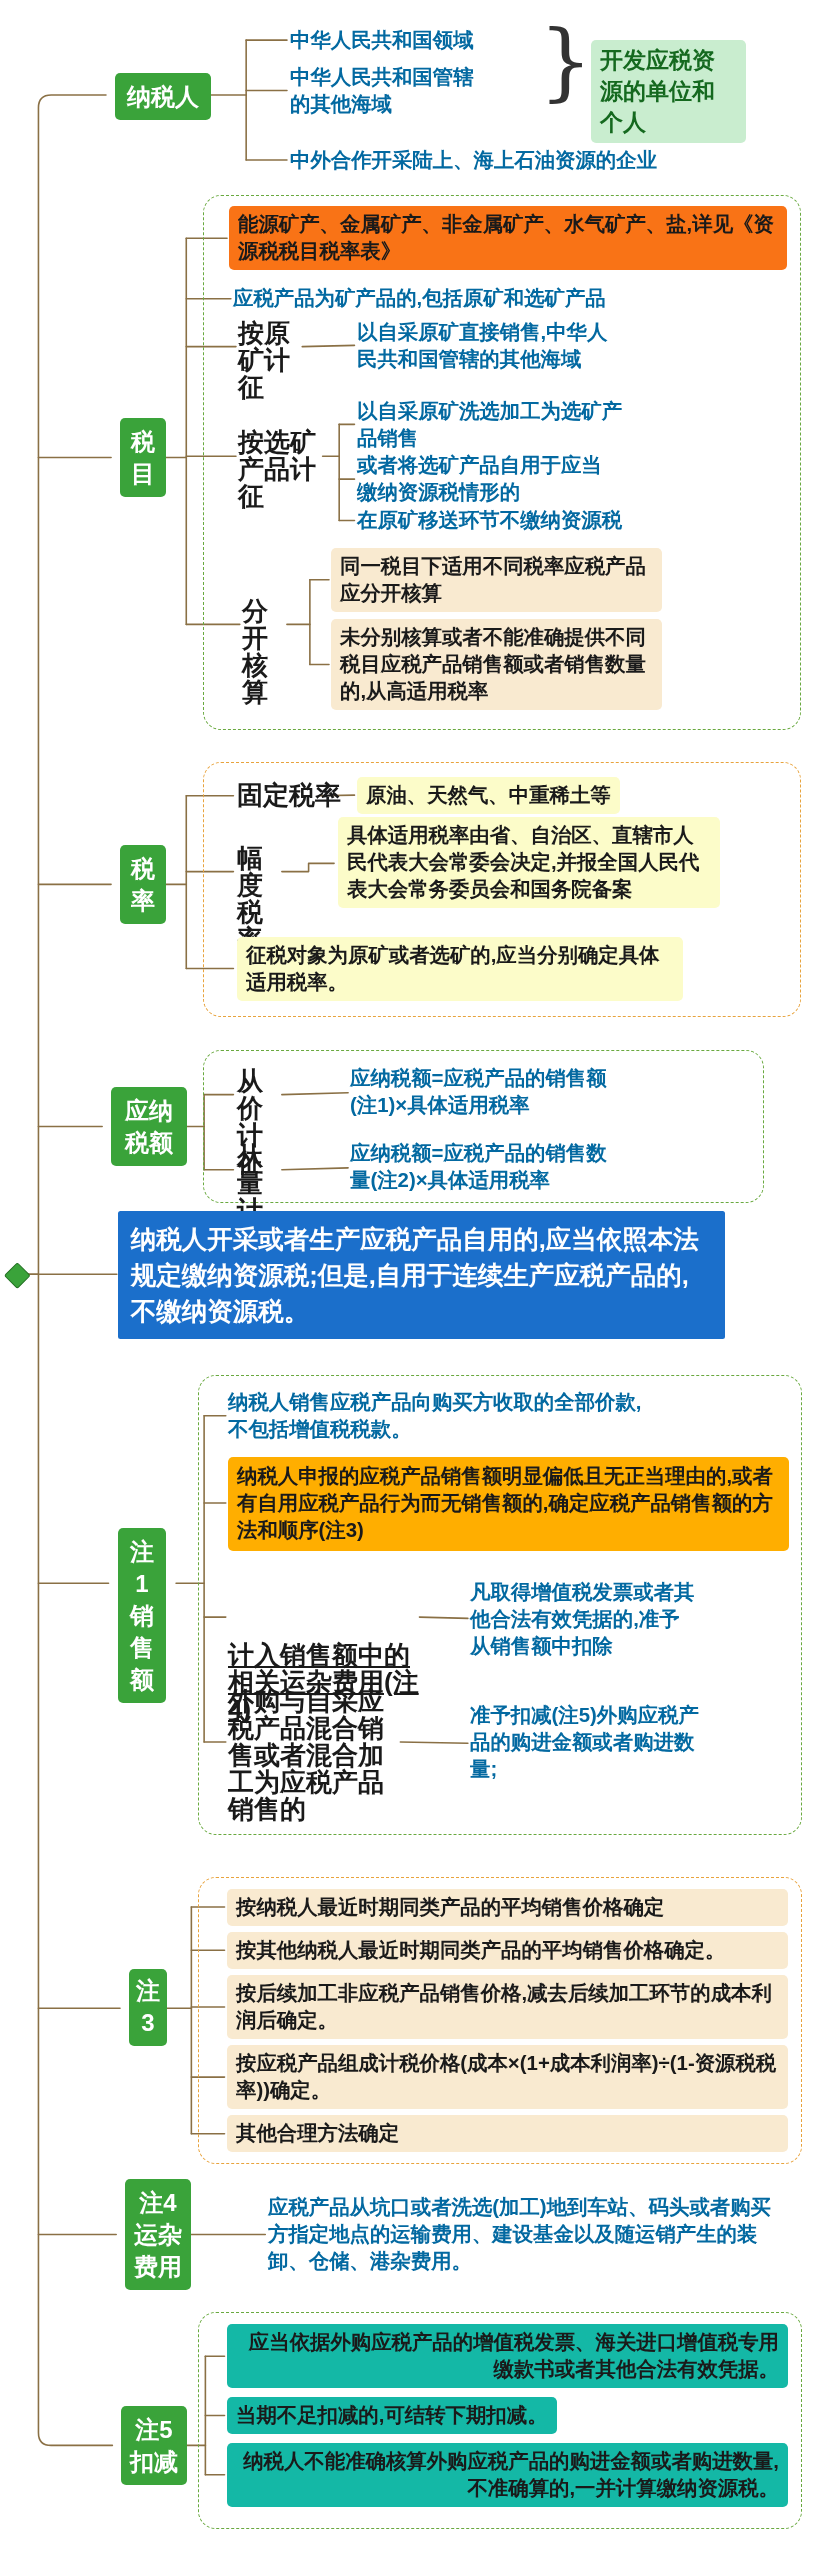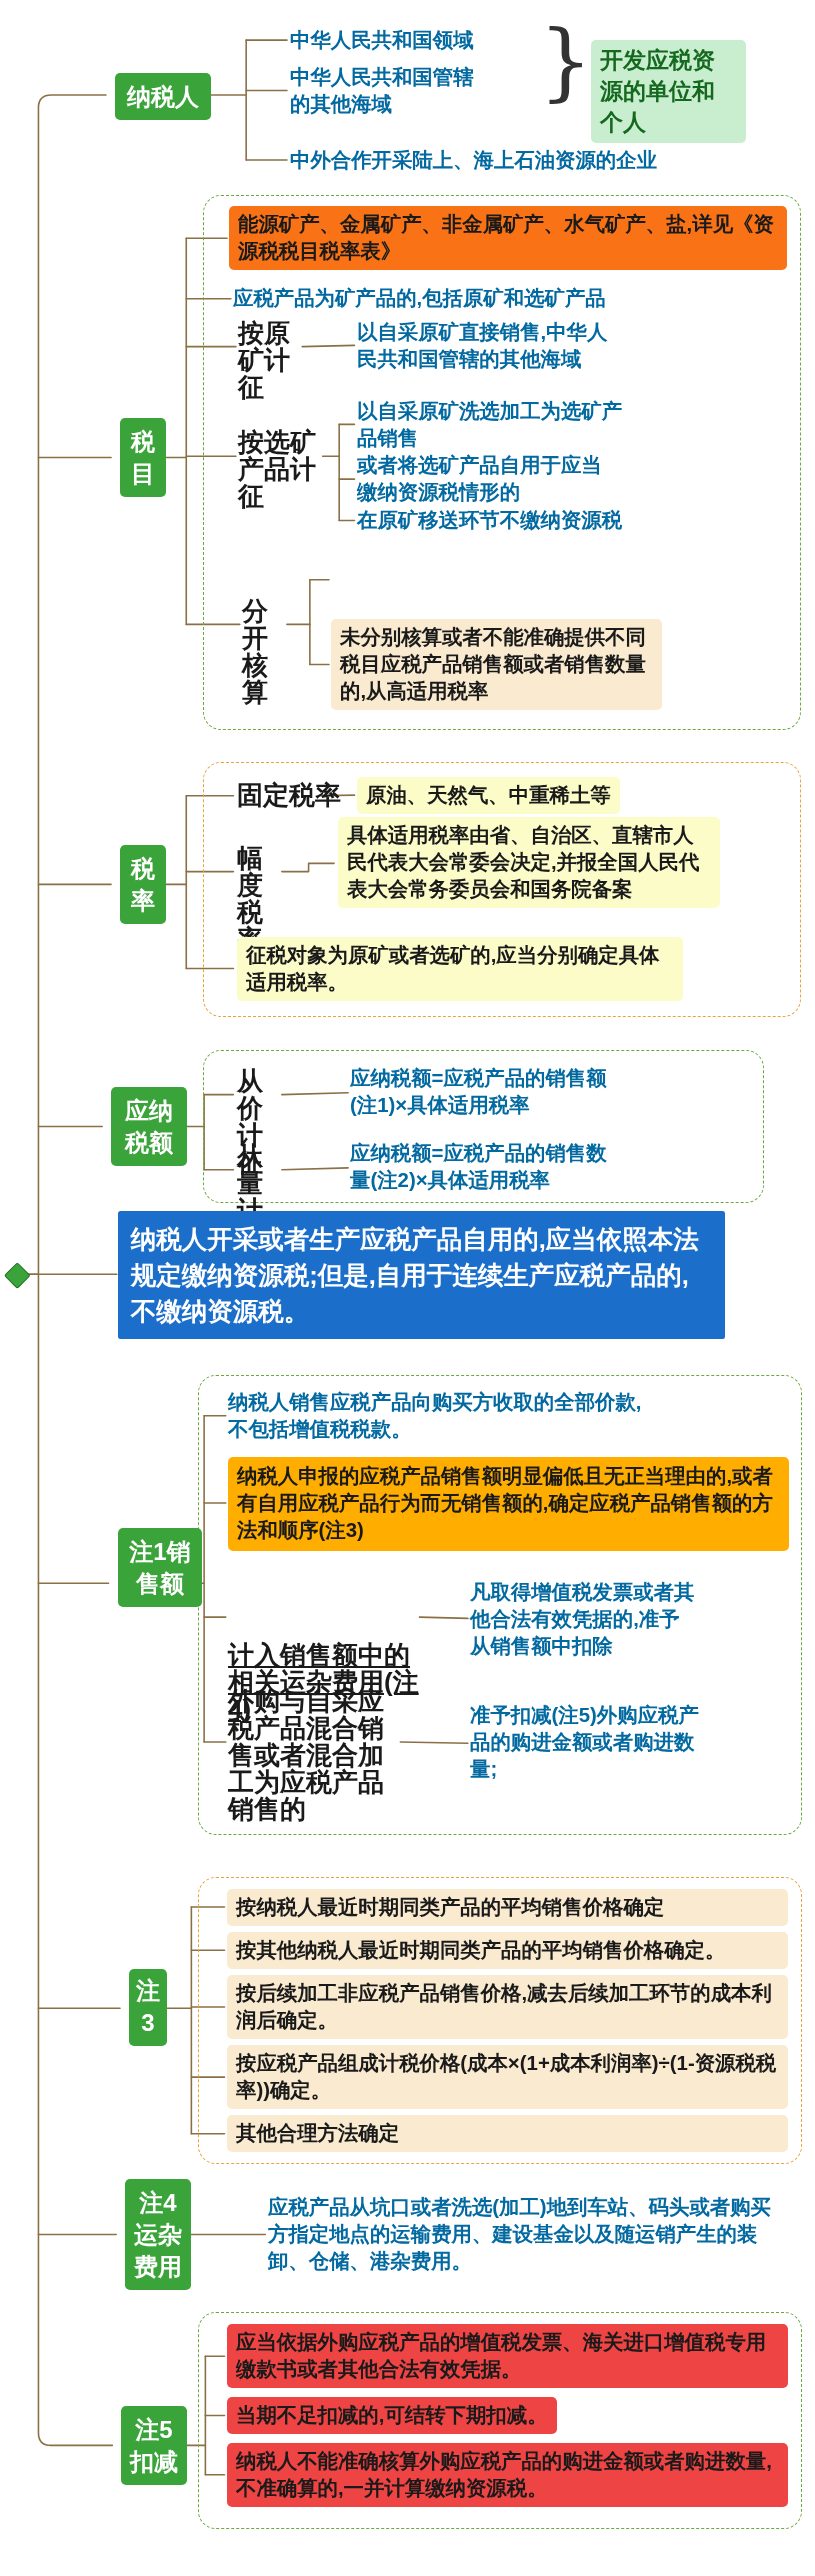--- a/index.html
+++ b/index.html
@@ -12,21 +12,21 @@
   .c-orange{border-color:#e8a33d;}
   .t-item{position:absolute;font-size:20.4px;line-height:27px;color:#0369a1;}
   .t-label{position:absolute;font-size:26px;line-height:27px;color:#1a1a1a;}
   .t-box{position:absolute;font-size:20.4px;line-height:27px;color:#1a1a1a;border-radius:5.1px;
          padding:5.1px 9px;box-sizing:border-box;}
   .nowrap{white-space:nowrap;}
   .bg-pink{background:#f97316;}
   .bg-yellow{background:#fcfcc9;}
   .bg-tan{background:#f9ead0;}
   .bg-orange{background:#ffae00;}
-  .bg-mint{background:#ef4444;}
+  .bg-mint{background:#14b8a6;text-align:right;}
   .bg-result{background:#c9edcf;color:#15691f;}
   .blue-box{position:absolute;background:#1b6fcb;color:#ffffff;font-size:25.5px;line-height:36px;
             padding:10.2px 12.7px;border-radius:2.5px;box-sizing:border-box;}
   .brace{position:absolute;font-family:"DejaVu Serif","Liberation Serif",serif;font-size:84px;
          font-weight:400;color:#333;}
   .root-diamond{position:absolute;background:#3aa33a;border:1.9px solid #237023;border-radius:2.5px;
                 transform:rotate(45deg);}
   svg.lines{position:absolute;left:0;top:0;}
 </style>
 </head>
@@ -125,41 +125,42 @@
   <div class="branch" style="left:112px;top:418px;width:46px;">税目</div>
   <div class="t-box bg-pink" style="left:229px;top:206px;width:558px;">能源矿产、金属矿产、非金属矿产、水气矿产、盐,详见《资源税税目税率表》</div>
   <div class="t-item nowrap" style="left:233px;top:285px;">应税产品为矿产品的,包括原矿和选矿产品</div>
   <div class="t-label" style="left:238px;top:320px;width:64px;">按原矿计征</div>
   <div class="t-item" style="left:357px;top:319px;width:252px;">以自采原矿直接销售,中华人民共和国管辖的其他海域</div>
   <div class="t-label" style="left:238px;top:429px;width:84px;">按选矿产品计征</div>
   <div class="t-item" style="left:357px;top:398px;width:274px;">以自采原矿洗选加工为选矿产品销售</div>
   <div class="t-item" style="left:357px;top:452px;width:252px;">或者将选矿产品自用于应当缴纳资源税情形的</div>
   <div class="t-item nowrap" style="left:357px;top:507px;">在原矿移送环节不缴纳资源税</div>
   <div class="t-label" style="left:242px;top:598px;width:45px;">分开核算</div>
+  <div class="t-box bg-tan" style="left:331px;top:548px;width:331px;">同一税目下适用不同税率应税产品应分开核算</div>
   <div class="t-box bg-tan" style="left:331px;top:619px;width:331px;">未分别核算或者不能准确提供不同税目应税产品销售额或者销售数量的,从高适用税率</div>
 
   <div class="container c-orange" style="left:203px;top:762px;width:598px;height:255px;"></div>
   <div class="branch" style="left:112px;top:845px;width:46px;">税率</div>
   <div class="t-label nowrap" style="left:237px;top:782px;">固定税率</div>
   <div class="t-box bg-yellow nowrap" style="left:357px;top:777px;">原油、天然气、中重稀土等</div>
   <div class="t-label" style="left:237px;top:845px;width:45px;">幅度税率</div>
   <div class="t-box bg-yellow" style="left:338px;top:817px;width:382px;">具体适用税率由省、自治区、直辖市人民代表大会常委会决定,并报全国人民代表大会常务委员会和国务院备案</div>
   <div class="t-box bg-yellow" style="left:237px;top:937px;width:446px;">征税对象为原矿或者选矿的,应当分别确定具体适用税率。</div>
 
   <div class="container c-green" style="left:203px;top:1050px;width:561px;height:153px;"></div>
   <div class="branch" style="left:103px;top:1087px;width:76px;">应纳税额</div>
   <div class="t-label" style="left:237px;top:1068px;width:45px;">从价计征</div>
   <div class="t-item" style="left:350px;top:1065px;width:274px;">应纳税额=应税产品的销售额(注1)×具体适用税率</div>
   <div class="t-label" style="left:237px;top:1143px;width:45px;">从量计征</div>
   <div class="t-item" style="left:350px;top:1140px;width:274px;">应纳税额=应税产品的销售数量(注2)×具体适用税率</div>
 
   <div class="blue-box" style="left:118px;top:1211px;width:607px;">纳税人开采或者生产应税产品自用的,应当依照本法规定缴纳资源税;但是,自用于连续生产应税产品的,不缴纳资源税。</div>
 
   <div class="container c-green" style="left:198px;top:1375px;width:604px;height:460px;"></div>
-  <div class="branch" style="left:110px;top:1528px;width:84px;">注1销售额</div>
+  <div class="branch" style="left:110px;top:1528px;width:48px;">注1销售额</div>
   <div class="t-item" style="left:228px;top:1389px;width:421px;">纳税人销售应税产品向购买方收取的全部价款,不包括增值税税款。</div>
   <div class="t-box bg-orange" style="left:228px;top:1457px;width:561px;padding:6.4px 9px;">纳税人申报的应税产品销售额明显偏低且无正当理由的,或者有自用应税产品行为而无销售额的,确定应税产品销售额的方法和顺序(注3)</div>
   <div class="t-label" style="left:228px;top:1642px;width:191px;text-decoration:underline;">计入销售额中的相关运杂费用(注4)</div>
   <div class="t-item" style="left:470px;top:1579px;width:229px;">凡取得增值税发票或者其他合法有效凭据的,准予从销售额中扣除</div>
   <div class="t-label" style="left:228px;top:1688px;width:172px;">外购与自采应税产品混合销售或者混合加工为应税产品销售的</div>
   <div class="t-item" style="left:470px;top:1702px;width:229px;">准予扣减(注5)外购应税产品的购进金额或者购进数量;</div>
 
   <div class="container c-orange" style="left:198px;top:1877px;width:604px;height:287px;"></div>
   <div class="branch" style="left:121px;top:1969px;width:38px;padding:6.4px;">注3</div>
   <div class="t-box bg-tan" style="left:227px;top:1889px;width:561px;">按纳税人最近时期同类产品的平均销售价格确定</div>

